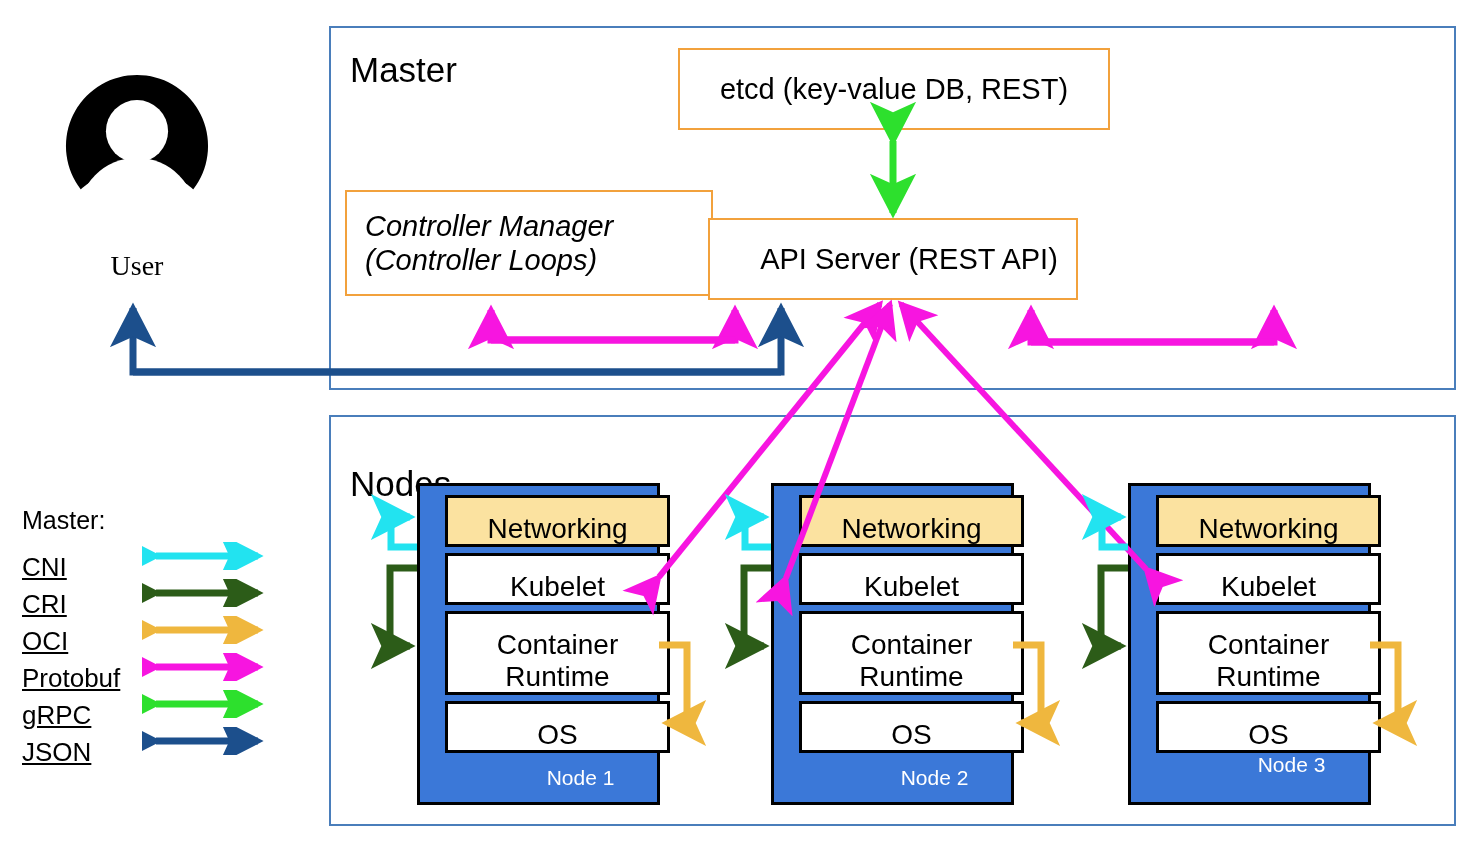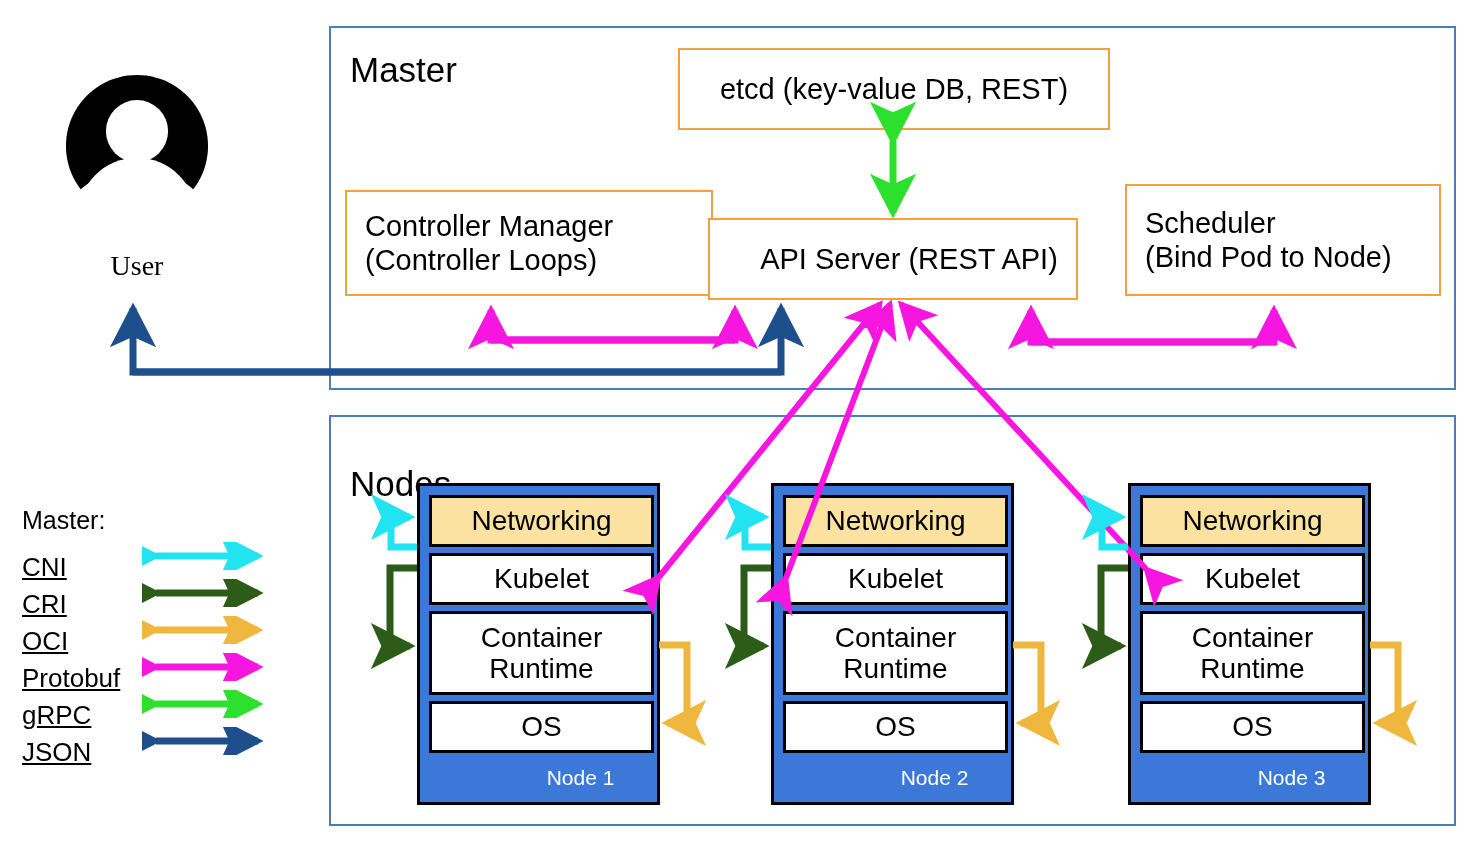--- a/index.html
+++ b/index.html
@@ -74,23 +74,24 @@
     border: 3px solid #000000;
     box-sizing: border-box;
     z-index: 4;
   }
   .node-layer {
     position: absolute;
     border: 3px solid #000000;
     background: #ffffff;
     box-sizing: border-box;
     display: flex;
-    align-items: center;
+    align-items: flex-end;
     justify-content: center;
     text-align: center;
+    margin-left: 16px;
   }
   .node-layer .layer-label {
     font-size: 28px;
     color: #000000;
     line-height: 1.12;
     white-space: pre-line;
   }
   .node-layer.networking {
     background: #fbe2a0;
   }
@@ -261,33 +262,29 @@
   </div>
   <div class="user-label" style="left:63px; top:252px; width:148px;font-family:Liberation Serif, serif;">User</div>
 
   <div class="group-box" style="left:329px; top:26px; width:1127px; height:364px;"></div>
   <div class="group-title" style="left:350px; top:52px;">Master</div>
 
   <div class="master-box" style="left:678px; top:48px; width:432px; height:82px;">
     <span class="label">etcd (key-value DB, REST)</span>
   </div>
 
-  <div class="master-box left-align" style="left:345px; top:190px; width:368px; height:106px;">
+  <div class="master-box left-align" style="left:345px; top:190px; width:368px; height:106px;font-style:italic;">
     <span class="label">Controller Manager
 (Controller Loops)</span>
   </div>
 
   <div class="master-box" style="left:708px; top:218px; width:370px; height:82px;padding-left:32px;">
     <span class="label">API Server (REST API)</span>
   </div>
 
-  <div class="master-box left-align" style="left:1125px; top:184px; width:316px; height:112px;">
-    <span class="label">Scheduler
-(Bind Pod to Node)</span>
-  </div>
 
   <div class="group-box" style="left:329px; top:415px; width:1127px; height:411px;"></div>
   <div class="group-title" style="left:350px; top:442px;margin-top:24px;">Nodes</div>
 
   <div class="node-card" style="left:417px; top:483px; width:243px; height:322px;">
     <div class="node-layer networking" style="left:9px; top:9px; width:225px; height:52px;">
       <span class="layer-label">Networking</span>
     </div>
     <div class="node-layer" style="left:9px; top:67px; width:225px; height:52px;">
       <span class="layer-label">Kubelet</span>
@@ -326,21 +323,21 @@
     <div class="node-layer" style="left:9px; top:67px; width:225px; height:52px;">
       <span class="layer-label">Kubelet</span>
     </div>
     <div class="node-layer" style="left:9px; top:125px; width:225px; height:84px;">
       <span class="layer-label">Container
 Runtime</span>
     </div>
     <div class="node-layer" style="left:9px; top:215px; width:225px; height:52px;">
       <span class="layer-label">OS</span>
     </div>
-    <div class="node-name" style="top:281px;">Node 3</div>
+    <div class="node-name" style="top:268px;">Node 3</div>
   </div>
 
   <div class="legend" style="left:0px; top:508px; width:280px; height:240px;">
     <div class="legend-title">Master:</div>
 
     <div class="legend-row" style="top:38px;">
       <span class="legend-name">CNI</span>
       <span class="legend-swatch">
         <svg width="130" height="28" viewBox="0 0 130 28">
           <line x1="14" y1="14" x2="116" y2="14" stroke="#22e3f0" stroke-width="7" marker-start="url(#ah-cya)" marker-end="url(#ah-cya)"></line>

